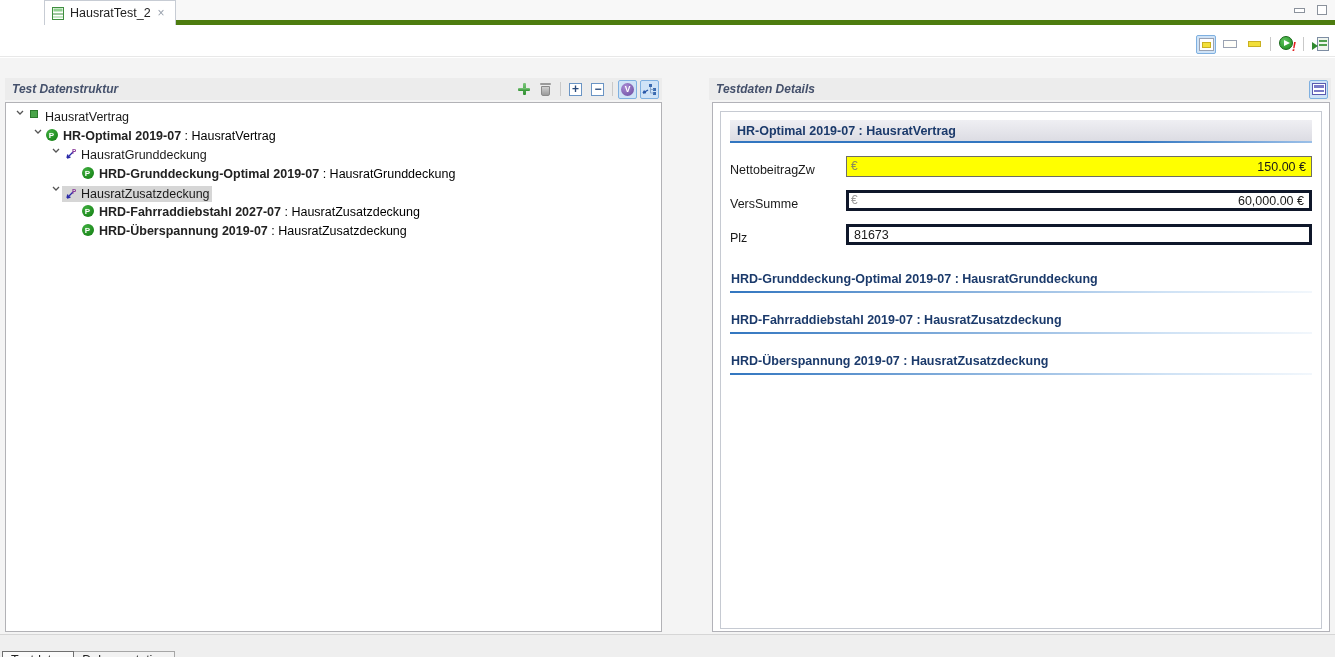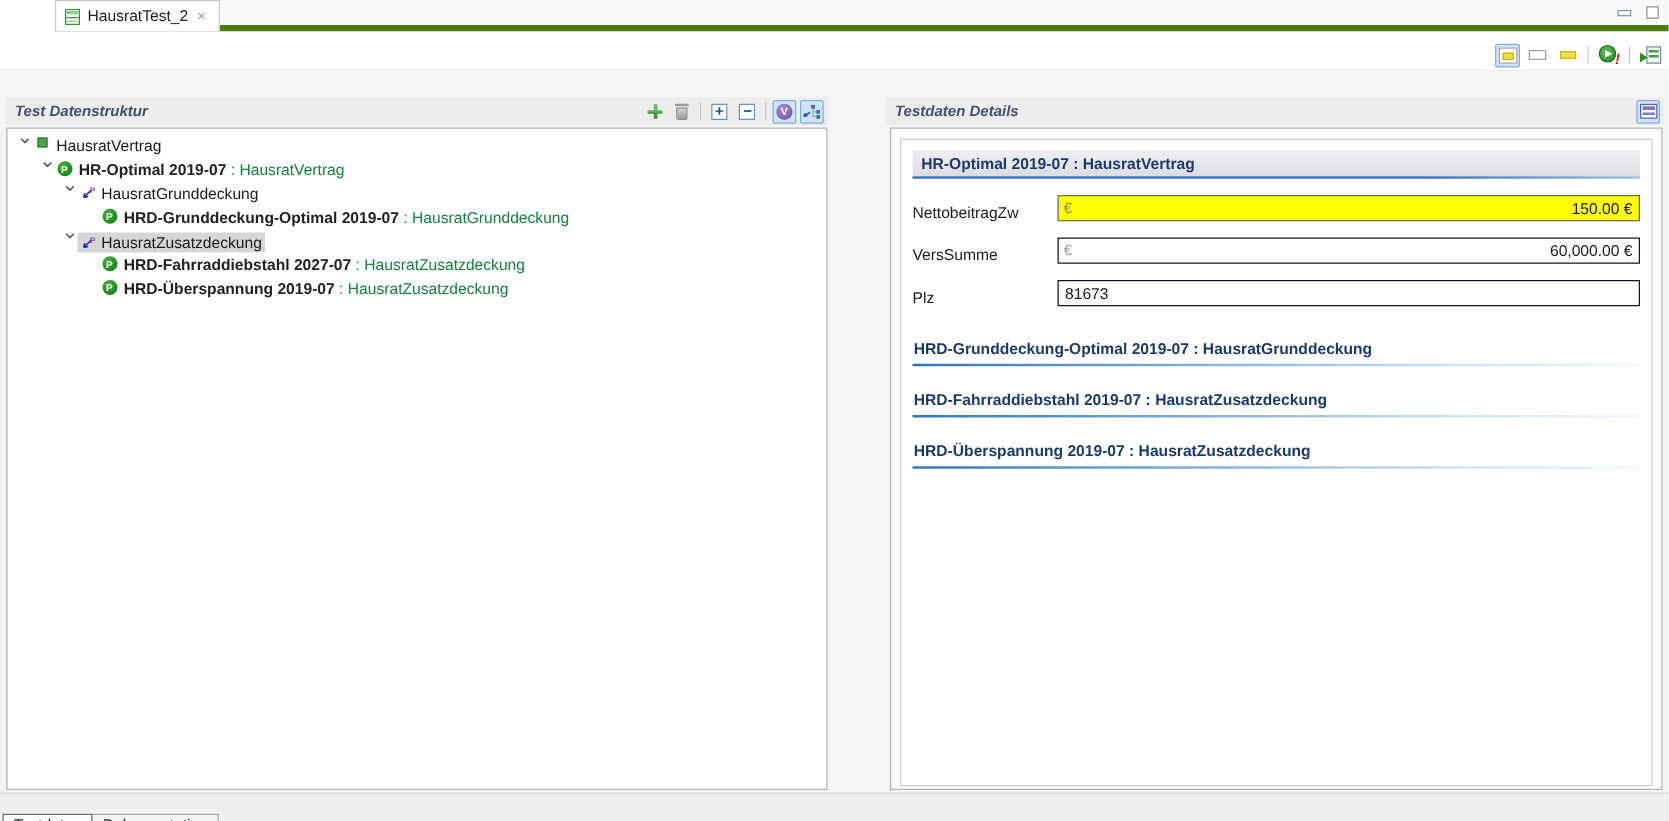--- a/index.html
+++ b/index.html
@@ -66,39 +66,39 @@
   .ic-treeref { width:15px; height:13px; }
 
   
   .tree-box { position:absolute; top:24px; left:0; right:0; bottom:0; background:#fff; border:1px solid #b2b2b6; padding-top:7px; overflow:hidden; }
   .tree-row { display:flex; align-items:flex-start; height:19px; cursor:default; }
   .tw-chevron { width:12px; display:flex; justify-content:center; flex:none; }
   .tw-icon { width:15px; display:flex; justify-content:center; align-items:center; flex:none; margin-right:4px; }
   .tree-label { white-space:pre; }
   .tree-label .nm { color:#1a1a1a; }
   .tree-label .nm.b { font-weight:bold; color:#222; }
-  .tree-label .sfx { color:#15803d; white-space:pre; }
+  .tree-label .sfx { color:#000000; white-space:pre; }
   .hl { background:#d6d6d6; padding:1px 2px 1px 0; }
   .lvl0 { padding-left:8px; } .lvl1 { padding-left:26px; } .lvl2 { padding-left:44px; } .lvl3 { padding-left:62px; }
   .ic-gsq { width:8px; height:8px; background:#4aa54a; border:1px solid #2c7a2c; }
   .ic-gp { width:12px; height:12px; border-radius:50%; background:radial-gradient(circle at 35% 30%, #3fae3f, #0e7a0e); color:#fff;
            font-size:8px; font-weight:bold; display:flex; align-items:center; justify-content:center; }
 
   
   .outer-box { position:absolute; top:24px; left:3px; right:1px; bottom:0; background:#fff; border:1px solid #b2b2b8; }
   .inner-box { position:absolute; top:8px; left:7px; right:7px; bottom:2px; background:#fff; border:1px solid #c6cad2; padding:8px 9px; overflow:hidden; }
   .sec1-bar { height:21px; background:linear-gradient(#efeff3,#dcdce3); display:flex; align-items:center; padding:0 7px; }
   .sec-title { font-size:12.5px; font-weight:bold; color:#1b3a6b; }
   .blue-rule { height:2px; background:linear-gradient(to right,#3276c0 70%,#9cc0e8); }
   .blue-rule.fade { background:linear-gradient(to right,#3276c0, #cfe2f5 75%, #f2f7fc); }
   .form-row { display:flex; align-items:flex-end; margin-top:13px;gap:19px; }
   .form-row:first-of-type { margin-top:9px; }
   .f-label { width:97px; flex:none; font-size:12.5px; color:#1a1a1a; }
   .f-wrap { flex:1; position:relative; height:21px; display:flex; }
-  .f-input { flex:1; height:21px; border:1px solid #0f172a; background:#fff; font-family:"Liberation Sans",sans-serif;
+  .f-input { flex:1; height:21px; border:3px solid #0f172a; background:#fff; font-family:"Liberation Sans",sans-serif;
              font-size:12.5px; color:#1a1a1a; padding:0 5px; text-align:right; }
   .f-input.left { text-align:left; }
   .f-input.yellow { background:#ffff00; border:1px solid #6e6e64; }
   .f-prefix { position:absolute; left:5px; top:3px; font-size:12px; color:#9a9a9a; pointer-events:none; }
   .f-prefix.on-yellow { color:#8c8c5a; }
   .combo-btn { width:18px; height:21px; border:1px solid #9a9aa0; border-left:none; background:linear-gradient(#fdfdfd,#ebebeb);
                display:flex; align-items:center; justify-content:center; font-size:7px; color:#444; }
   .detail-sec { margin-top:20px; }
   .detail-sec .sec-title { display:block; padding:0 0 5px 1px; }
   .ic-details { width:14px; height:12px; border:1px solid #5a5ab0; background:#fff; position:relative; }

